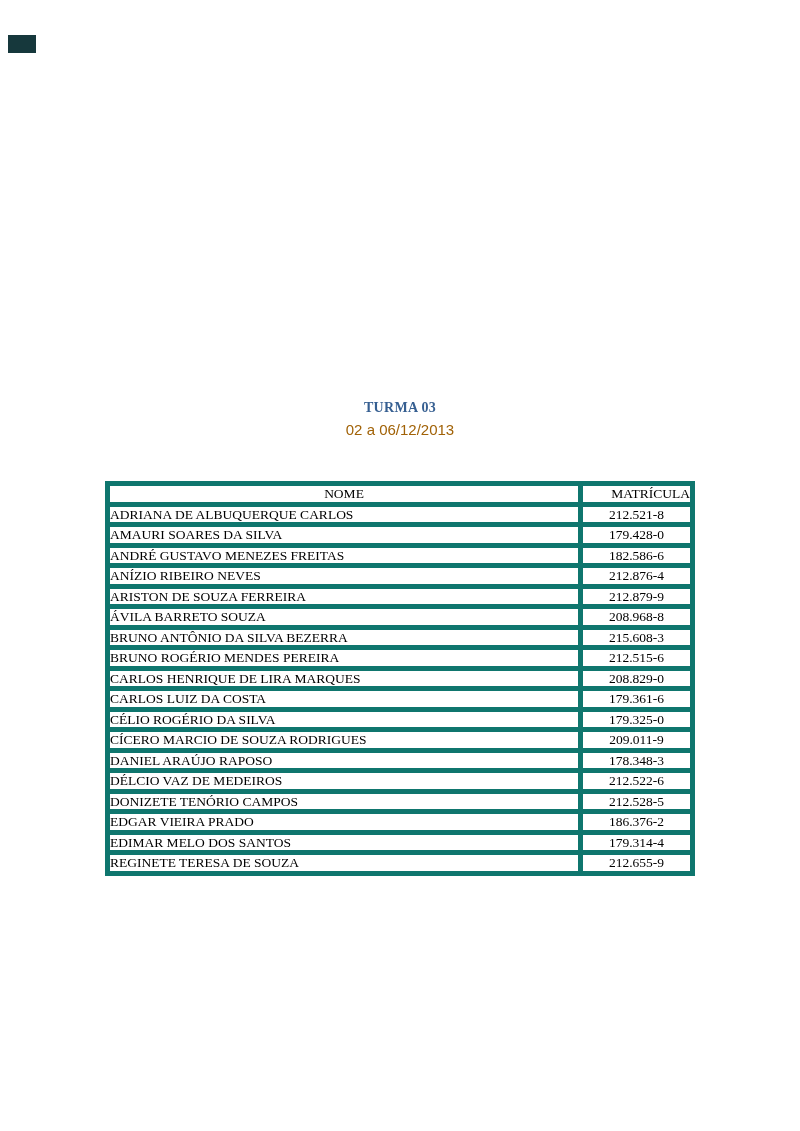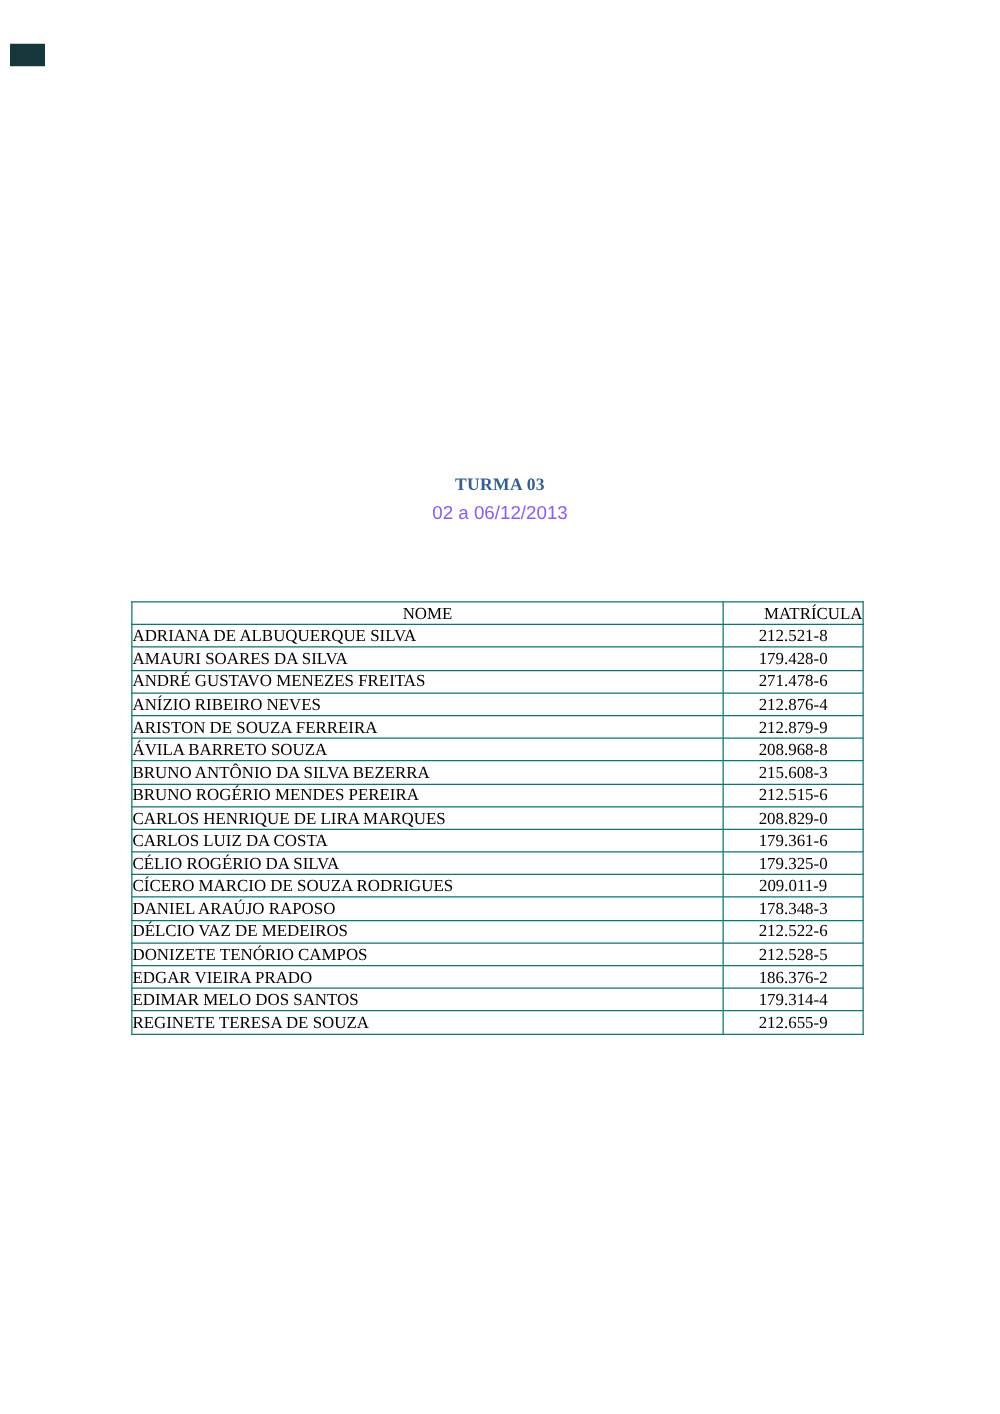--- a/index.html
+++ b/index.html
@@ -19,56 +19,56 @@
     position: absolute;
     left: 8px;
     top: 35px;
     width: 28px;
     height: 18px;
     background: var(--mark-color, #16383c);
   }
 
   .title-block {
     position: absolute;
-    top: 381px;
+    top: 400px;
     left: 0;
     width: 100%;
     text-align: center;
   }
 
   .doc-title {
     font-family: "Liberation Serif", serif;
     font-weight: bold;
     font-size: 14px;
     letter-spacing: 0.3px;
     color: var(--title-color, #365F91);
   }
 
   .doc-subtitle {
     font-family: "Liberation Sans", sans-serif;
     font-size: 15px;
-    color: #8b5cf6;
+    color: #a16207;
     margin-top: 5px;
   }
 
   table.roster {
     position: absolute;
     left: 105px;
     top: 481px;
     width: 585px;
     border-collapse: collapse;
     table-layout: fixed;
     font-family: "Liberation Serif", serif;
     font-size: 13.5px;
     color: #000000;
   }
 
   table.roster th,
   table.roster td {
-    border: 1px solid #0f766e;
+    border: 5px solid #0f766e;
     height: 18.2px;
     padding: 0;
     line-height: 1.15;
     vertical-align: middle;
     overflow: hidden;
     white-space: nowrap;
   }
 
   th.nome-header {
     width: 473px;
@@ -106,30 +106,30 @@
 
   <table class="roster">
     <thead>
       <tr>
         <th class="nome-header">NOME</th>
         <th class="matricula-header">MATRÍCULA</th>
       </tr>
     </thead>
     <tbody>
         <tr>
-          <td class="name-cell">ADRIANA DE ALBUQUERQUE SILVA</td>
+          <td class="name-cell">ADRIANA DE ALBUQUERQUE CARLOS</td>
           <td class="matricula-cell">212.521-8</td>
         </tr>
         <tr>
           <td class="name-cell">AMAURI SOARES DA SILVA</td>
           <td class="matricula-cell">179.428-0</td>
         </tr>
         <tr>
           <td class="name-cell">ANDRÉ GUSTAVO MENEZES FREITAS</td>
-          <td class="matricula-cell">271.478-6</td>
+          <td class="matricula-cell">182.586-6</td>
         </tr>
         <tr>
           <td class="name-cell">ANÍZIO RIBEIRO NEVES</td>
           <td class="matricula-cell">212.876-4</td>
         </tr>
         <tr>
           <td class="name-cell">ARISTON DE SOUZA FERREIRA</td>
           <td class="matricula-cell">212.879-9</td>
         </tr>
         <tr>

